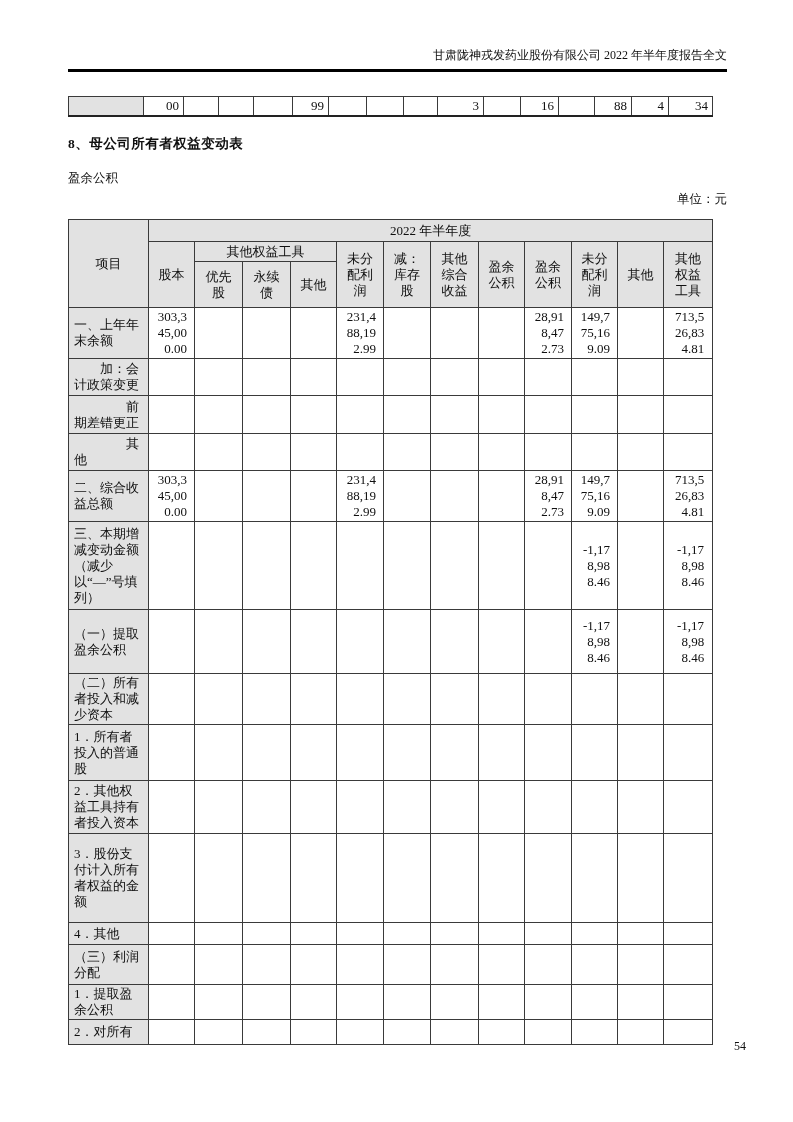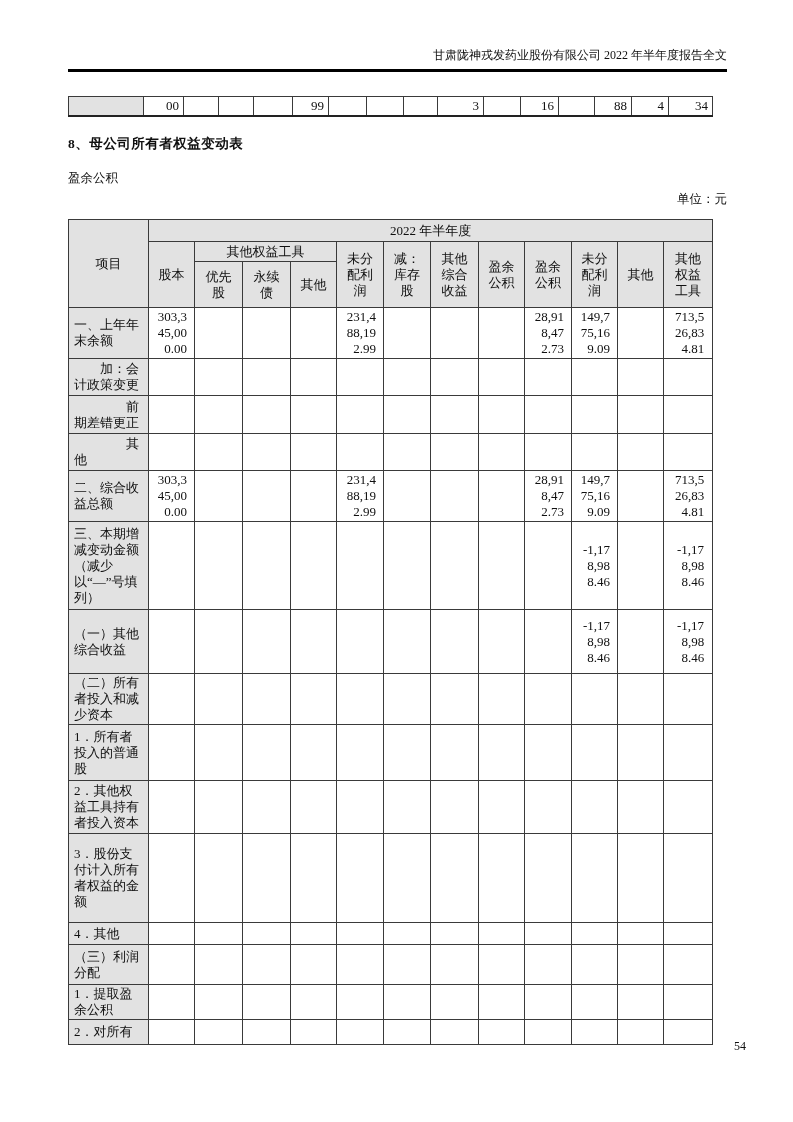--- a/index.html
+++ b/index.html
@@ -257,21 +257,21 @@
           <td class="val" style="padding: 1px 7px;"></td>
           <td class="val" style="padding: 1px 7px;"></td>
           <td class="val" style="padding: 1px 8px;"></td>
           <td class="val" style="padding: 1px 7px;"></td>
           <td class="val" style="padding: 1px 7px;"></td>
           <td class="val" style="padding: 1px 7px;">-1,178,988.46</td>
           <td class="val" style="padding: 1px 7px;"></td>
           <td class="val" style="padding: 1px 8px;">-1,178,988.46</td>
         </tr>
         <tr style="height: 64px;">
-          <td class="lbl">（一）其他综合收益</td>
+          <td class="lbl">（一）提取盈余公积</td>
           <td class="val" style="padding: 1px 7px;"></td>
           <td class="val" style="padding: 1px 8px;"></td>
           <td class="val" style="padding: 1px 8px;"></td>
           <td class="val" style="padding: 1px 7px;"></td>
           <td class="val" style="padding: 1px 7px;"></td>
           <td class="val" style="padding: 1px 7px;"></td>
           <td class="val" style="padding: 1px 8px;"></td>
           <td class="val" style="padding: 1px 7px;"></td>
           <td class="val" style="padding: 1px 7px;"></td>
           <td class="val" style="padding: 1px 7px;">-1,178,988.46</td>

